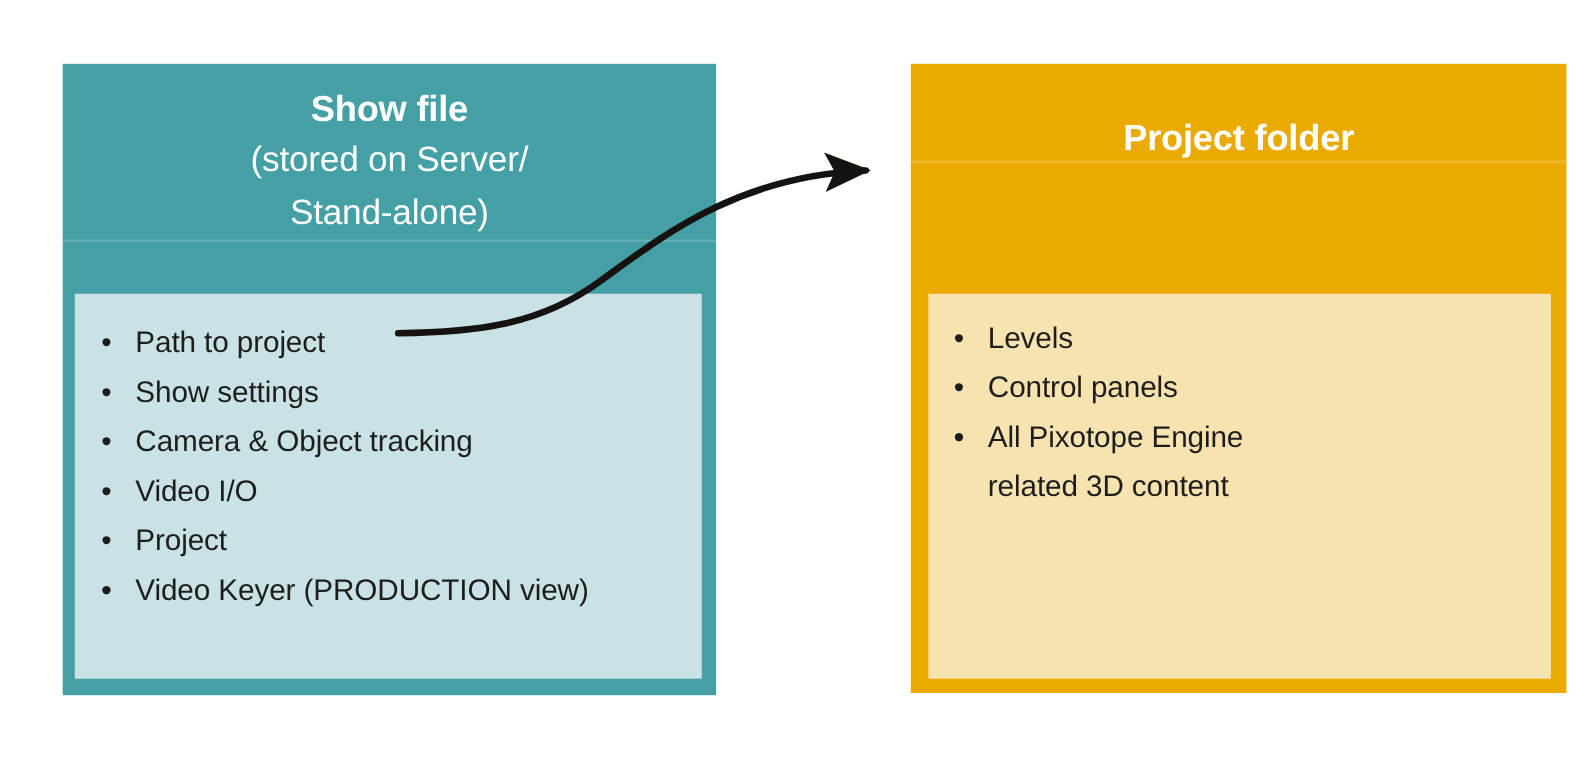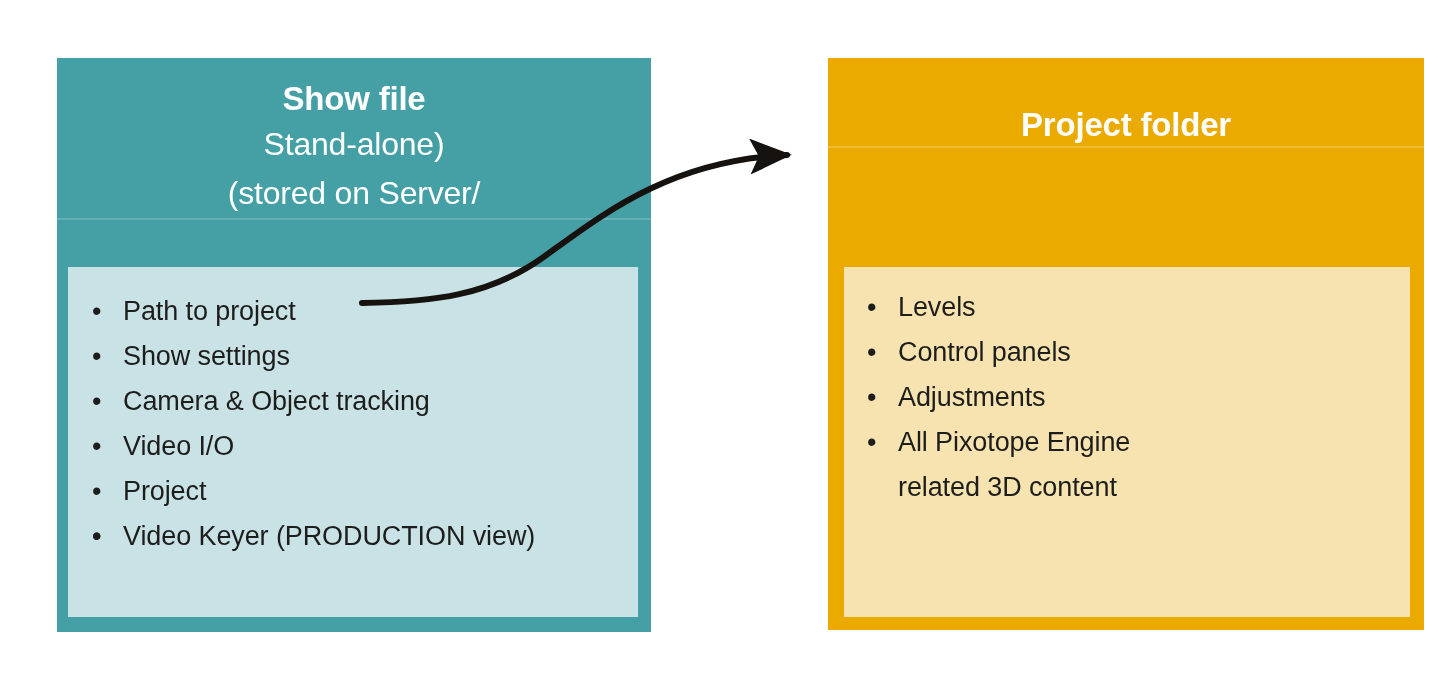--- a/index.html
+++ b/index.html
@@ -141,22 +141,22 @@
   }
 </style>
 </head>
 <body>
 
 <div id="canvas" style="background: rgb(255, 255, 255);">
 
   <div class="card" id="show-file-card" style="background: rgb(69, 160, 165);">
     <div class="card-header">
       <div class="card-title">Show file</div>
+      <div class="card-subtitle">(stored on Server/</div>
       <div class="card-subtitle">Stand-alone)</div>
-      <div class="card-subtitle">(stored on Server/</div>
     </div>
     <div class="card-divider"></div>
 
     <div class="panel" id="show-file-panel" style="background: rgb(201, 226, 230);">
       <ul class="bullet-list" id="show-file-list">
 
         <li class="bullet-item">
           <span class="dot">•</span>
           <span>Path to project</span>
         </li>
@@ -208,21 +208,20 @@
           <span>Levels</span>
         </li>
 
         <li class="bullet-item">
           <span class="dot">•</span>
           <span>Control panels</span>
         </li>
 
         <li class="bullet-item">
           <span class="dot">•</span>
-          <span>Adjustments</span>
         </li>
 
         <li class="bullet-item">
           <span class="dot">•</span>
           <span>All Pixotope Engine</span>
           <span class="cont">related 3D content</span>
         </li>
 
       </ul>
     </div>

